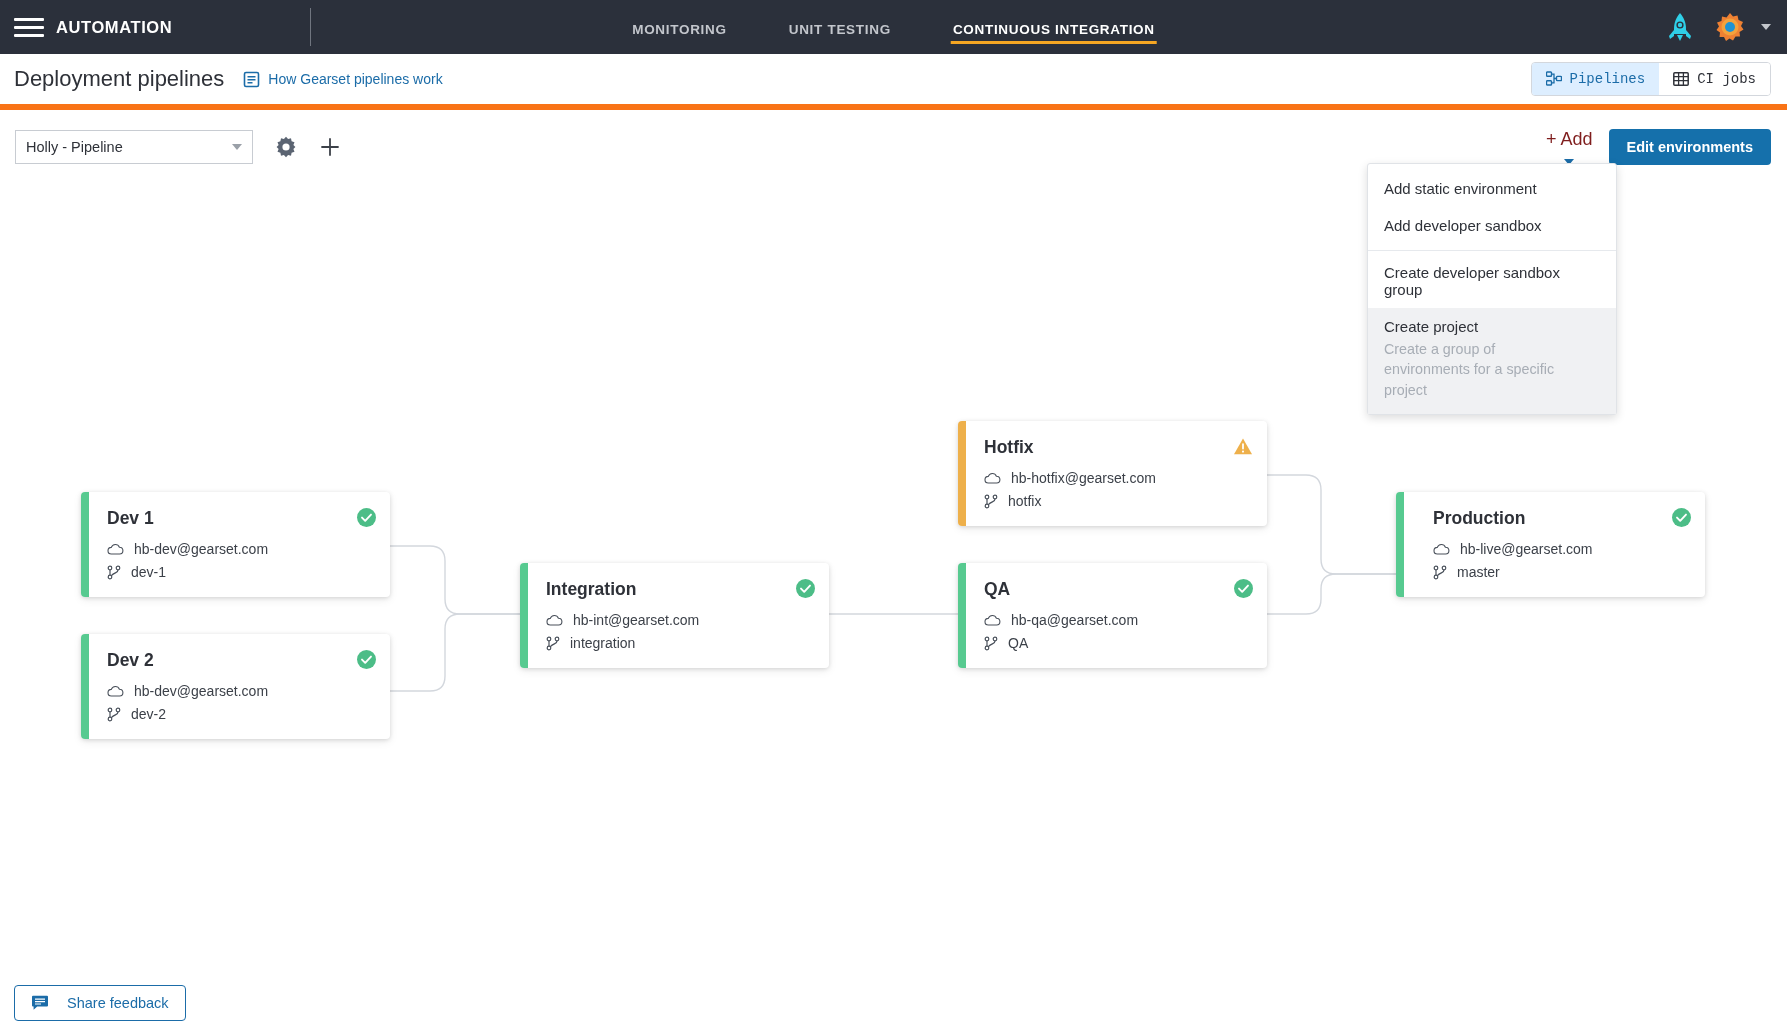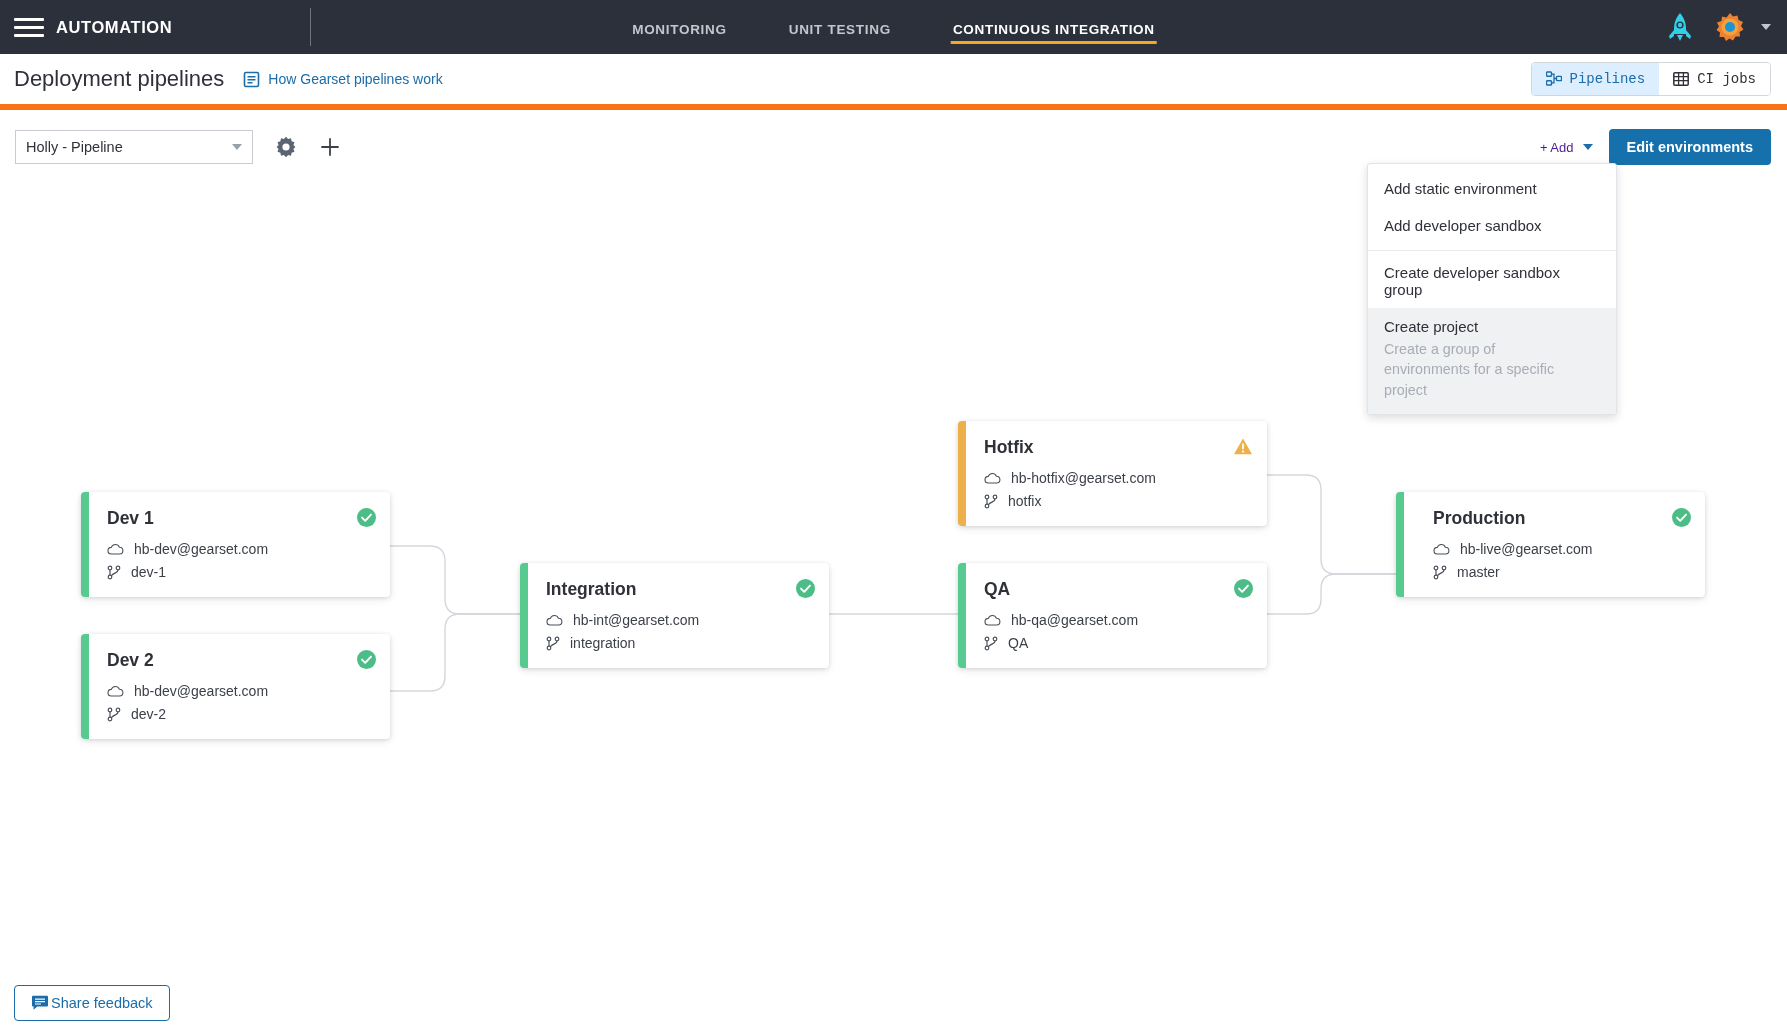--- a/index.html
+++ b/index.html
@@ -100,22 +100,23 @@
     border-left: 5px solid transparent; border-right: 5px solid transparent;
     border-top: 6px solid #9aa0a8;
   }
   .tb-icon { margin-left: 22px; cursor: pointer; display:flex; align-items:center; }
 
   .toolbar-right {
     position: absolute; right: 16px; display: flex; align-items: center; gap: 16px;
   }
   .add-btn {
     display: flex; align-items: center; gap: 9px;
-    color: #4c1d95; font-size: 13px; cursor: pointer; background: none; border: none;
+    color: #7f1d1d; font-size: 18px; cursor: pointer; background: none; border: none;
     font-family: "Liberation Sans", sans-serif;
+    flex-direction: column;
   }
   .add-caret {
     width: 0; height: 0; border-left: 5px solid transparent;
     border-right: 5px solid transparent; border-top: 6px solid #1b6ca8;
   }
   .edit-env-btn {
     background: #1570ab; color: #fff; border: none;
     padding: 10px 18px; border-radius: 4px; font-size: 14.5px;
     font-weight: bold; cursor: pointer;
     font-family: "Liberation Sans", sans-serif;
@@ -160,21 +161,21 @@
   .card-title { font-size: 17.5px; color: #2e3138; font-weight: bold; margin-bottom: 12px; }
   .card-row {
     display: flex; align-items: center; gap: 10px;
     font-size: 14px; color: #3c4149; margin-top: 7px;
   }
   .status-badge { position: absolute; top: 16px; right: 14px; }
 
   
   .feedback-btn {
     position: absolute; left: 14px; top: 985px;
-    display: flex; align-items: center; gap: 2px;
+    display: flex; align-items: center; gap: 18px;
     border: 1px solid #1b6ca8; border-radius: 4px;
     background: #fff; color: #1b6ca8; font-size: 14.5px;
     padding: 9px 16px; cursor: pointer;
     font-family: "Liberation Sans", sans-serif;
   }
 </style>
 </head>
 <body>
 
 <div class="topnav">

